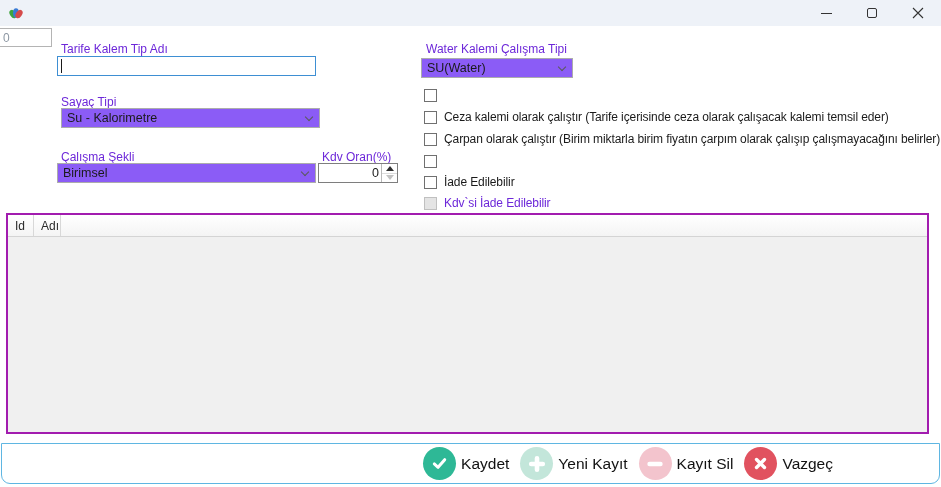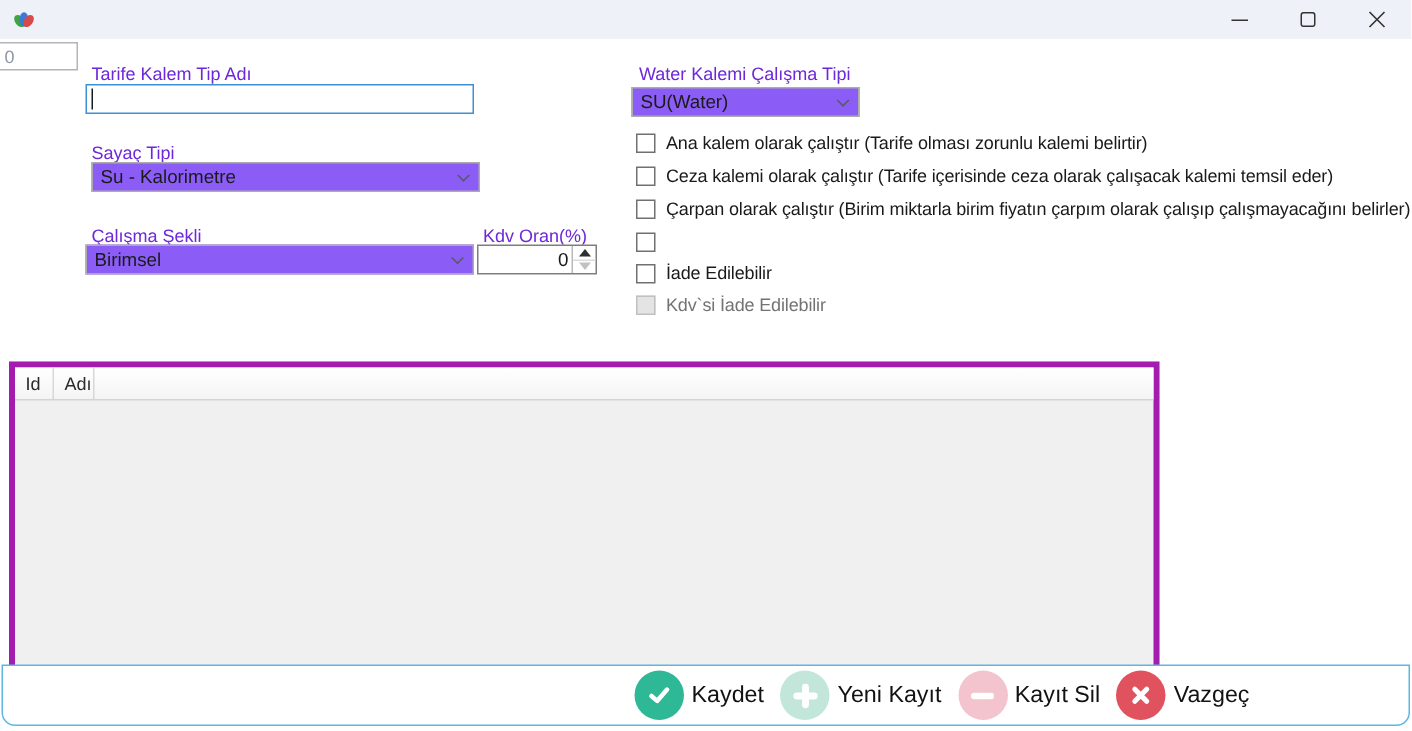--- a/index.html
+++ b/index.html
@@ -64,26 +64,26 @@
   .spin-up, .spin-down { flex: 1; display: flex; align-items: center; justify-content: center; cursor: default; }
   .spin-up { border-bottom: 1px solid #dcdcdc; }
   .tri-up { width: 0; height: 0; border-left: 4px solid transparent; border-right: 4px solid transparent; border-bottom: 5px solid #2f2f2f; }
   .tri-down { width: 0; height: 0; border-left: 4px solid transparent; border-right: 4px solid transparent; border-top: 5px solid #c2c2c2; }
 
   
   .cb-row { position: absolute; left: 424px; height: 16px; display: flex; align-items: center; }
   .cb-box { width: 13px; height: 13px; border: 1px solid #707070; background: #fff; flex: none; cursor: default; }
   .cb-label { margin-left: 7px; font-size: 12px; letter-spacing: -0.1px; color: #1a1a1a; white-space: nowrap; }
   .cb-row.disabled .cb-box { background: #e4e4e4; border-color: #c0c0c0; }
-  .cb-row.disabled .cb-label { color: #737373; }
+  .cb-row.disabled .cb-label { color: #6d28d9; }
 
   
   .grid {
-    position: absolute; left: 6px; top: 213px; width: 767px; height: 221px;
-    border: 4px solid #a21caf; background: #f0f0f0; margin-top: 28px;
+    position: absolute; left: 6px; top: 213px; width: 923px; height: 221px;
+    border: 2px solid #a21caf; background: #f0f0f0;
   }
   .grid-header {
     height: 22px; background: linear-gradient(#ffffff, #f4f4f4);
     border-bottom: 1px solid #d4d4d4; display: flex; font-size: 12px; color: #2a2a2a;
   }
   .gh-cell { display: flex; align-items: center; padding: 0 7px; border-right: 1px solid #d8d8d8; cursor: default; }
   .gh-id { width: 26px; }
   .gh-adi { width: 27px; }
   .grid-body { height: 198px; }
 
@@ -154,21 +154,20 @@
 </div>
 
 <div class="field-label" style="left:426px; top:42px;">Water Kalemi Çalışma Tipi</div>
 <div class="combo combo-itemtype">
   <span>SU(Water)</span>
   <span class="chev"></span>
 </div>
 
 <div class="cb-row" style="top:87px;">
   <span class="cb-box"></span>
-  <span class="cb-label">Ana kalem olarak çalıştır (Tarife olması zorunlu kalemi belirtir)</span>
 </div>
 <div class="cb-row" style="top:109px;">
   <span class="cb-box"></span>
   <span class="cb-label">Ceza kalemi olarak çalıştır (Tarife içerisinde ceza olarak çalışacak kalemi temsil eder)</span>
 </div>
 <div class="cb-row" style="top:131px;">
   <span class="cb-box"></span>
   <span class="cb-label">Çarpan olarak çalıştır (Birim miktarla birim fiyatın çarpım olarak çalışıp çalışmayacağını belirler)</span>
 </div>
 <div class="cb-row" style="top:153px;">

